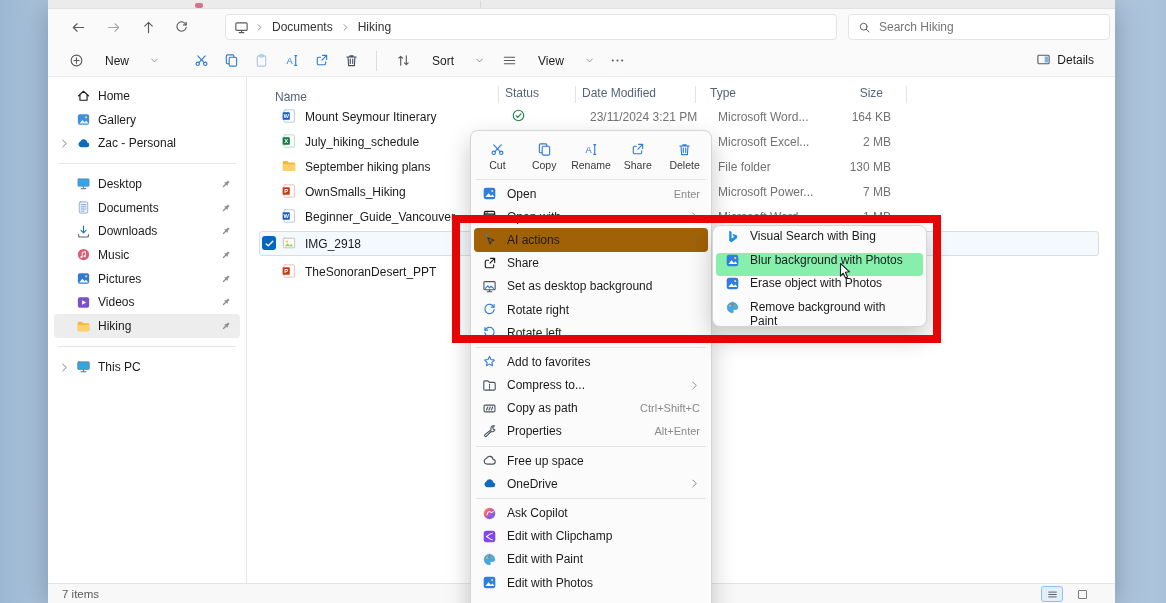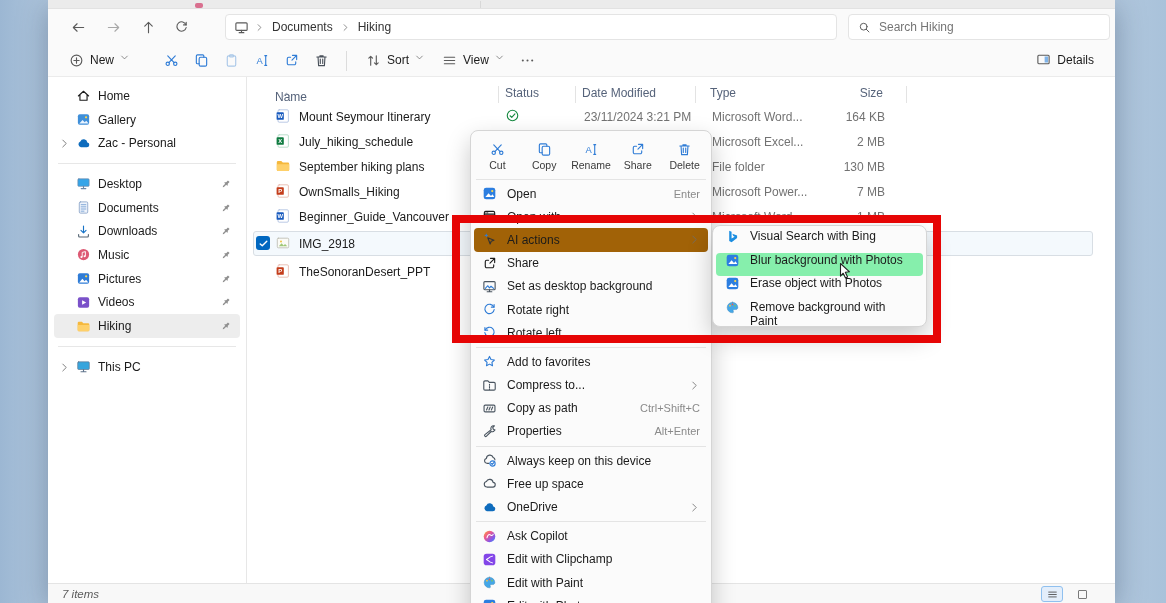--- a/index.html
+++ b/index.html
@@ -19,49 +19,49 @@
   .navbtn { position:absolute; top:8px; width:20px; height:20px; display:flex; align-items:center; justify-content:center; color:#555; }
   .navbtn.dis { color:#a8a8a8; }
   .addressbar { position:absolute; left:177px; top:5px; width:612px; height:26px; background:#fff; border:1px solid #e4e4e4;
                 border-radius:4px; display:flex; align-items:center; padding:0 8px; gap:6px; color:#333; }
   .crumb { padding:0 2px; }
   .searchbox { position:absolute; left:800px; top:5px; width:262px; height:26px; background:#fff; border:1px solid #e4e4e4;
                border-radius:4px; display:flex; align-items:center; padding:0 9px; gap:8px; }
   .searchbox input { border:none; outline:none; width:100%; font:12px "Liberation Sans",sans-serif; color:#333; background:transparent; }
   .searchbox input::placeholder { color:#757575; }
   .toolrow { position:absolute; left:0; top:35px; width:100%; height:33px; display:flex; align-items:center; padding:0 14px; gap:4px; }
-  .tbtn { display:flex; gap:6px; padding:5px 7px; border-radius:4px; color:#1b1b1b; }
+  .tbtn { display:flex; align-items:center; gap:21px; padding:5px 7px; border-radius:4px; color:#1b1b1b; }
   .tico { width:26px; height:26px; display:flex; align-items:center; justify-content:center; border-radius:4px; }
   .tdiv { width:1px; height:20px; background:#dcdcdc; margin:0 8px; }
   .details-btn { position:absolute; right:14px; top:3px; display:flex; align-items:center; gap:6px; padding:5px 7px; }
   
   .sidebar { position:absolute; left:48px; top:84px; width:198px; }
   .side-item { display:flex; align-items:center; height:23.7px; padding-left:22px; gap:7px; margin:0 6px 0 6px; border-radius:4px; position:relative; }
   .side-item.sel { background:#ededed; }
   .side-chev { position:absolute; left:5px; width:10px; height:10px; color:#666; display:flex; }
   .side-pin { position:absolute; right:8px; width:12px; height:12px; display:flex; color:#8c8c8c; }
   .side-div { height:1px; background:#e7e7e7; margin:8px 10px; }
   .side-sep-v { position:absolute; left:246px; top:77px; width:1px; height:506px; background:#e7e7e7; }
   
   .filepane { position:absolute; left:247px; top:80px; width:868px; height:503px; background:#fff; }
   .colhead { position:absolute; top:2px; left:0; width:100%; height:22px; color:#56637a; }
   .colhead span { position:absolute; top:4px; }
   .colsep { position:absolute; top:3px; width:1px; height:17px; background:#e3e3e3; }
-  .frow { position:absolute; left:2px; width:100%; height:25px;text-decoration:underline; }
+  .frow { position:absolute; left:8px; width:100%; height:25px;text-decoration:underline; }
   .frow .cell { position:absolute; top:6px; white-space:nowrap; }
   .fname { color:#1b1b1b; }
   .fmeta { color:#727272; }
   .row-sel { position:absolute; left:4px; top:0; width:840px; height:25px; background:#f4f9fd; border:1px solid #d8dee4; border-radius:3px; }
   .ficon { position:absolute; left:26px; top:4px; width:16px; height:16px; display:flex; }
   .fcheck { position:absolute; left:7px; top:5px; width:14px; height:14px; background:#0067c0; border-radius:3px; display:flex; align-items:center; justify-content:center; }
   .fcheck svg { width:11px; height:11px; }
   .statico { position:absolute; left:256px; top:4px; width:15px; height:15px; display:flex; }
   
   .statusbar { position:absolute; left:48px; top:583px; width:1067px; height:20px; background:#f8f8f8; border-top:1px solid #e4e4e4;
-               display:flex; align-items:center; padding:0 14px; color:#5b5b5b; font-size:11.5px;font-style:italic; }
+               display:flex; align-items:center; padding:0 14px; color:#5b5b5b; font-size:11.5px; }
   .view-toggles { position:absolute; right:22px; top:2px; display:flex; gap:8px; align-items:center; }
   .vt { width:22px; height:16px; display:flex; align-items:center; justify-content:center; border-radius:3px; }
   .vt.active { background:#e3eefb; border:1px solid #8fc0ef; }
   .vt .sq { width:9px; height:9px; border:1.2px solid #7a7a7a; border-radius:1px; }
   
   .ctxmenu { position:absolute; left:470px; top:130px; width:242px; height:500px; background:#fbfbfb; border:1px solid #d5d5d5;
              border-radius:8px 8px 0 0; box-shadow:0 10px 24px rgba(0,0,0,.22); z-index:10; padding:3px; }
   .quickrow { display:flex; height:42px; align-items:center; }
   .qa { flex:1; display:flex; flex-direction:column; align-items:center; gap:2px; padding-top:3px; border-radius:4px; }
   .qa .icn { color:#2f7cd6; }
@@ -749,31 +749,20 @@
         </span>
         <span class="cm-lbl">Properties</span>
         <span class="cm-right">
           <span>Alt+Enter</span>
         </span>
       </div>
       <div class="cm-sep"></div>
       <div class="cm-item">
         <span class="icn ">
           <svg viewBox="0 0 16 16" fill="none" stroke="currentColor" stroke-width="1.2" stroke-linecap="round" stroke-linejoin="round">
-            <path d="M7.4 11h-2.2a2.7 2.7 0 0 1-.5-5.3 3.7 3.7 0 0 1 7.2-.9 2.6 2.6 0 0 1 1.9 2.5" stroke="#4a5560"></path>
-            <circle cx="11.2" cy="11.2" r="2.8" stroke="#2f7cd6"></circle>
-            <path d="M9.9 11.2l1 1 1.7-1.9" stroke="#2f7cd6"></path>
-          </svg>
-        </span>
-        <span class="cm-lbl">Always keep on this device</span>
-        <span class="cm-right"></span>
-      </div>
-      <div class="cm-item">
-        <span class="icn ">
-          <svg viewBox="0 0 16 16" fill="none" stroke="currentColor" stroke-width="1.2" stroke-linecap="round" stroke-linejoin="round">
             <path d="M5.2 11.8h6.2a2.5 2.5 0 0 0 .4-5 3.7 3.7 0 0 0-7.1-.9 3 3 0 0 0 .5 5.9z" stroke="#4a5560"></path>
           </svg>
         </span>
         <span class="cm-lbl">Free up space</span>
         <span class="cm-right"></span>
       </div>
       <div class="cm-item">
         <span class="icn ">
           <svg viewBox="0 0 16 16" fill="none" stroke="currentColor" stroke-width="1.2" stroke-linecap="round" stroke-linejoin="round">
             <path d="M5.2 12h6.4a2.6 2.6 0 0 0 .5-5.15 3.9 3.9 0 0 0-7.5-.95A3.2 3.2 0 0 0 5.2 12z" fill="#0f6cbd" stroke="none"></path>

